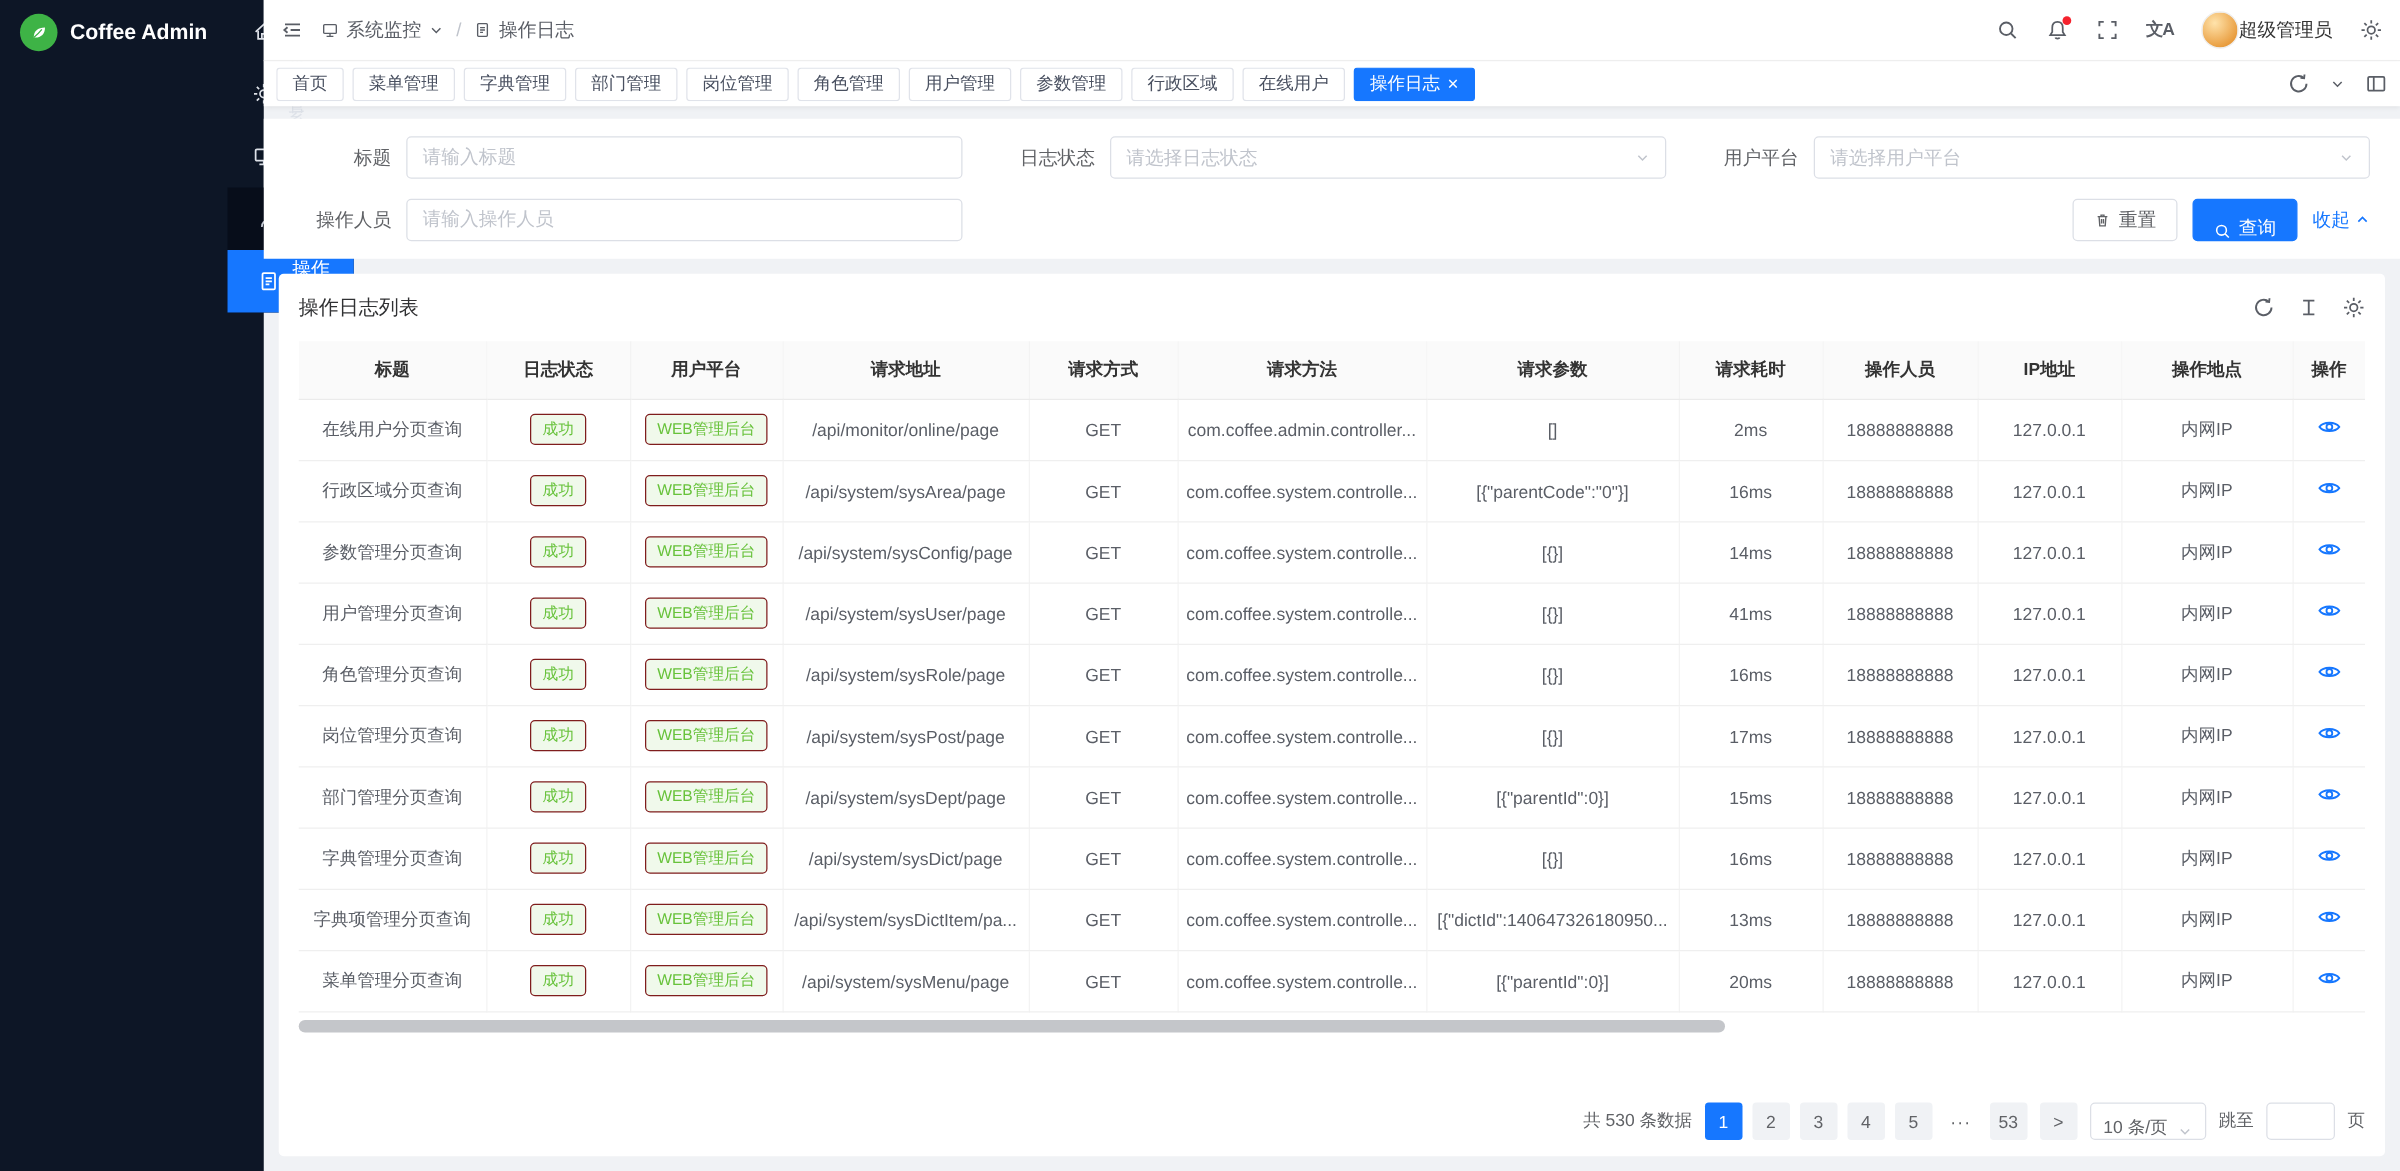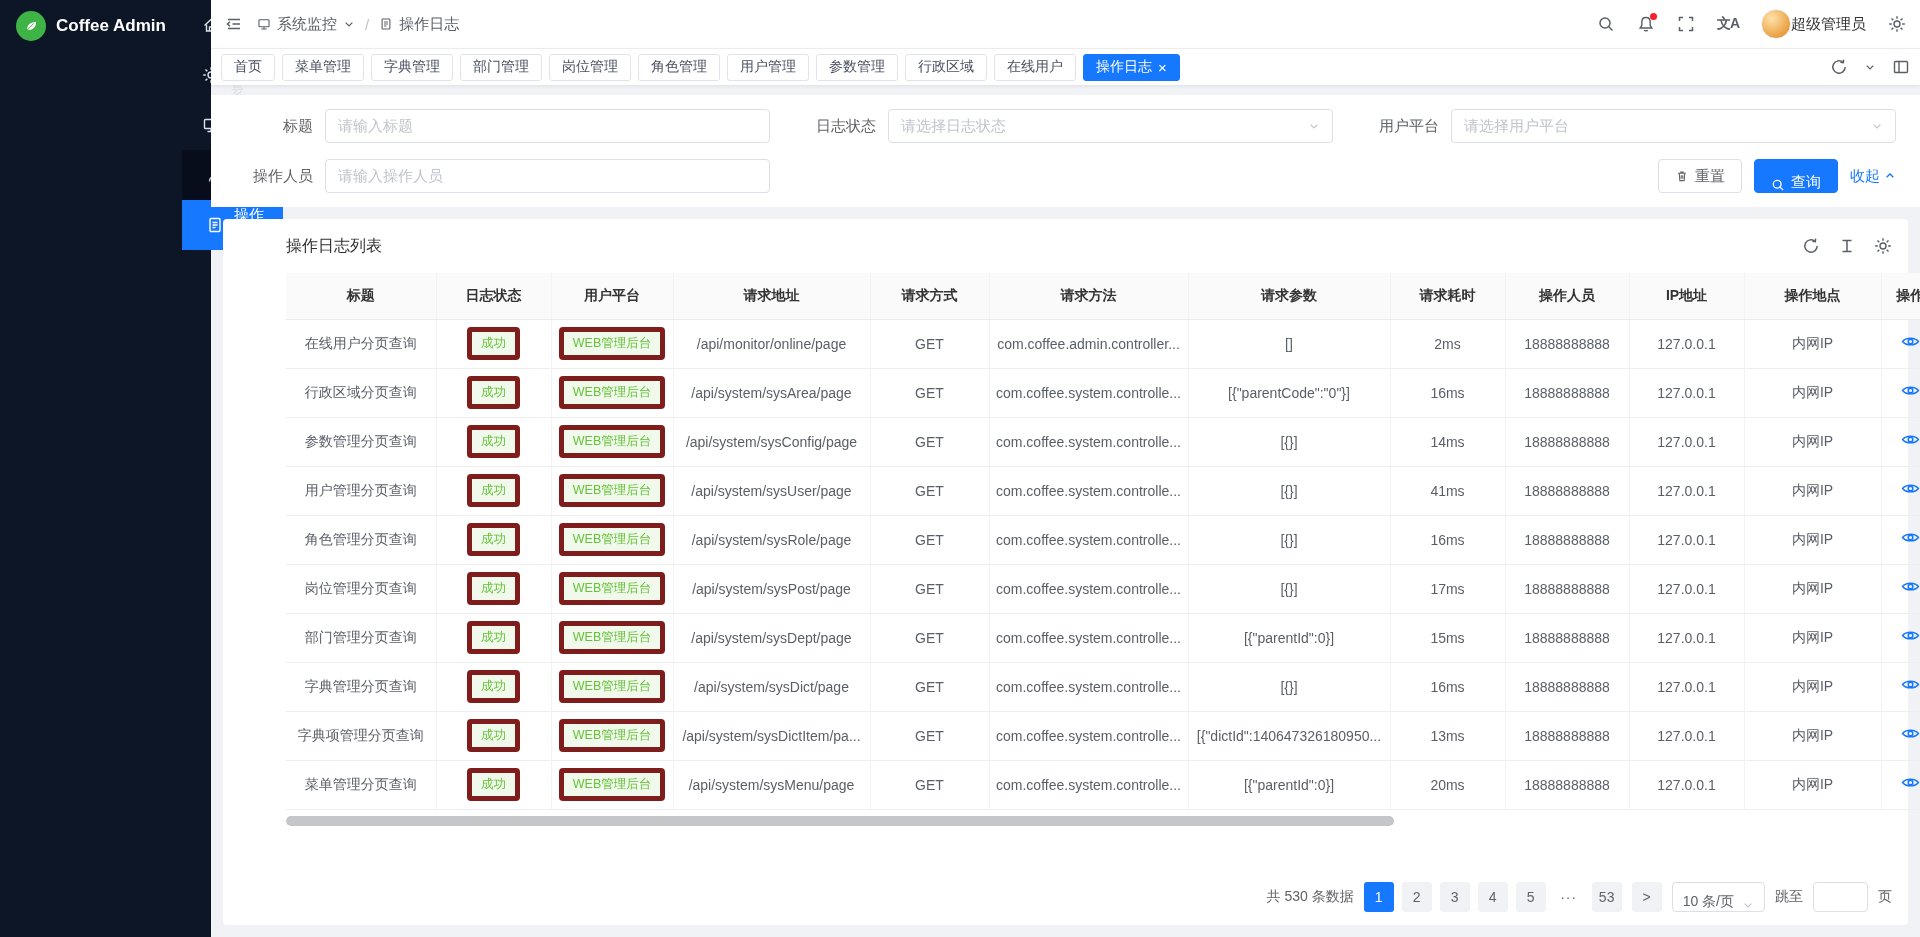--- a/index.html
+++ b/index.html
@@ -57,33 +57,33 @@
   input.f-input::placeholder { color:#c0c4cc; }
   .f-select { justify-content:space-between; cursor:pointer; }
   .f-placeholder { color:#c0c4cc; font-size:15px; }
   .f-select .chev { color:#c0c4cc; }
   .f-actions { display:flex; align-items:center; justify-content:flex-end; gap:12px; }
   .btn { height:34px; display:flex; align-items:center; gap:6px; padding:0 16px; border-radius:4px; font-size:15px; cursor:pointer; }
   .btn-plain { background:#fff; border:1px solid #dcdfe6; color:#606266; }
   .btn-primary { background:#1677ff; border:1px solid #1677ff; color:#fff;align-items:flex-end; }
   .collapse-link { display:flex; align-items:center; gap:4px; color:#1677ff; font-size:15px; cursor:pointer; }
 
-  .table-card { background:#fff; margin:12px 12px 12px; border-radius:4px; flex:1; display:flex; flex-direction:column; min-height:0;padding-left:47px; }
+  .table-card { background:#fff; margin:12px 12px 12px; border-radius:4px; flex:1; display:flex; flex-direction:column; min-height:0; }
   .card-head { height:54px; display:flex; align-items:center; padding:0 16px; flex-shrink:0; }
   .card-title { font-size:16px; color:#303133; font-weight:500; }
   .card-tools { margin-left:auto; display:flex; align-items:center; gap:18px; color:#5a5e66; }
 
   .table-wrap { padding:0 16px; flex-shrink:0; }
   table { width:100%; border-collapse:collapse; table-layout:fixed; }
   th, td { height:49px; text-align:center; font-size:14px; border-bottom:1px solid #efefef; border-right:1px solid #f3f3f3; overflow:hidden; white-space:nowrap; text-overflow:ellipsis; padding:0 6px; }
   th { background:#fafafa; color:#333; font-weight:600; height:46px; border-bottom:1px solid #ebebeb; }
   td { color:#5a5e66; }
   th:last-child, td:last-child { border-right:none;font-family:Liberation Mono, monospace; }
   .fixed-col { box-shadow:-10px 0 10px -10px rgba(0,0,0,0.28); border-left:1px solid #efefef; }
-  .badge { display:inline-block; padding:2px 9px; font-size:12.5px; line-height:1.5; color:#67c23a; background:#f0f9eb; border:5px solid #7f1d1d; border-radius:4px; }
+  .badge { display:inline-block; padding:2px 9px; font-size:12.5px; line-height:1.5; color:#67c23a; background:#f0f9eb; border:1px solid #7f1d1d; border-radius:4px; }
   .eye-btn { display:inline-flex; color:#1677ff; cursor:pointer; }
   .ic-eye { width:19px; height:19px; }
 
   .hscroll { height:10px; margin:6px 0 0; border-radius:5px; position:relative; }
   .hscroll-thumb { position:absolute; left:0; top:0; height:10px; width:69%; background:#c4c6ca; border-radius:5px; cursor:pointer; }
 
   .pagination { margin-top:auto; height:56px; display:flex; align-items:center; justify-content:flex-end; gap:10px; padding:0 16px; flex-shrink:0; font-size:14px; color:#606266; }
   .pg-pages { display:flex; align-items:center; gap:8px; }
   .page-btn { min-width:30px; height:30px; display:inline-flex; align-items:center; justify-content:center; background:#f0f2f5; border-radius:3px; color:#606266; font-size:14px; cursor:pointer; padding:0 6px; }
   .page-btn.page-active { background:#1677ff; color:#fff; }

